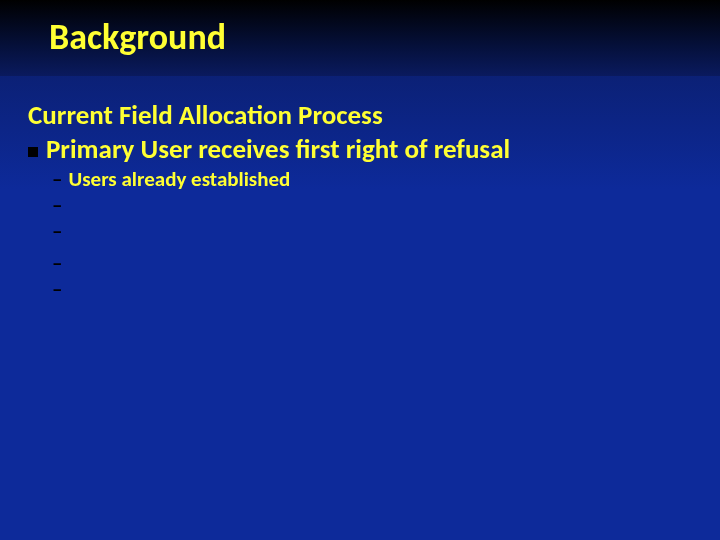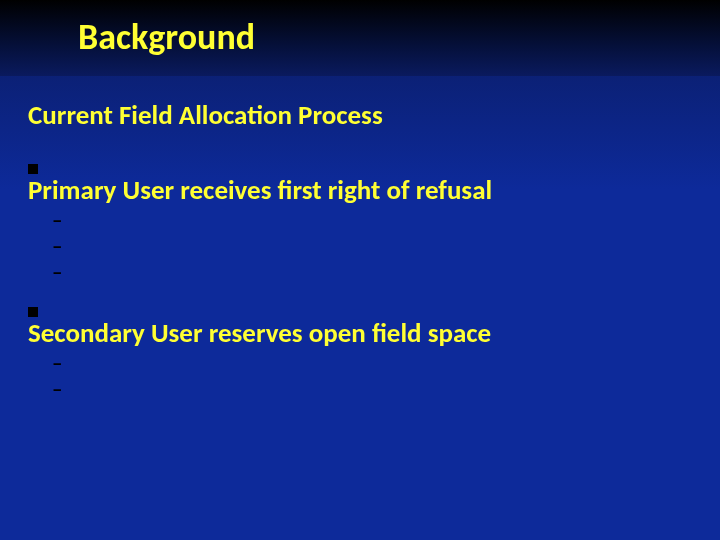--- a/index.html
+++ b/index.html
@@ -12,44 +12,43 @@
   }
   .slide {
     width: 720px;
     height: 540px;
     background: linear-gradient(to bottom, #0a1a5e 0%, #0d2a9a 35%, #0d2a9a 100%);
     position: relative;
     box-sizing: border-box;
   }
   .title-bar {
     background: linear-gradient(to bottom, #000000 0%, #05103a 60%, #0a1a5e 100%);
-    padding: 18px 0 18px 78px;
+    padding: 18px 0 18px 49px;
   }
   .title {
     color: #ffff33;
     font-size: 36px;
     font-weight: bold;
     line-height: 1.1;
   }
   .content {
     padding: 22px 28px 0 28px;
     color: #ffff33;
   }
   .heading {
     font-size: 27px;
     font-weight: bold;
-    margin-bottom: 19px;
+    margin-bottom: 2px;
   }
   .bullet-l1 {
     font-size: 27px;
     font-weight: bold;
     display: flex;
     align-items: flex-start;
     margin: 2px 0;
-    flex-direction: column;
   }
   .bullet-l1 .marker {
     width: 10px;
     height: 10px;
     background: #000000;
     margin-top: 14px;
     margin-right: 8px;
     flex-shrink: 0;
   }
   .bullet-l2 {
@@ -82,34 +81,31 @@
   </div>
   <div class="content">
     <div class="heading">Current Field Allocation Process</div>
 
     <div class="bullet-l1">
       <span class="marker"></span>
       <span class="txt">Primary User receives first right of refusal</span>
     </div>
     <div class="bullet-l2">
       <span class="marker">–</span>
+      <span class="txt">Users already established</span>
     </div>
     <div class="bullet-l2">
       <span class="marker">–</span>
     </div>
     <div class="bullet-l2">
       <span class="marker">–</span>
     </div>
 
     <div class="spacer"></div>
 
-    <div class="bullet-l1">
-      <span class="marker"></span>
-      <span class="txt">Secondary User reserves open field space</span>
-    </div>
     <div class="bullet-l2">
       <span class="marker">–</span>
     </div>
     <div class="bullet-l2">
       <span class="marker">–</span>
     </div>
   </div>
 </div>
 
 </body></html>

